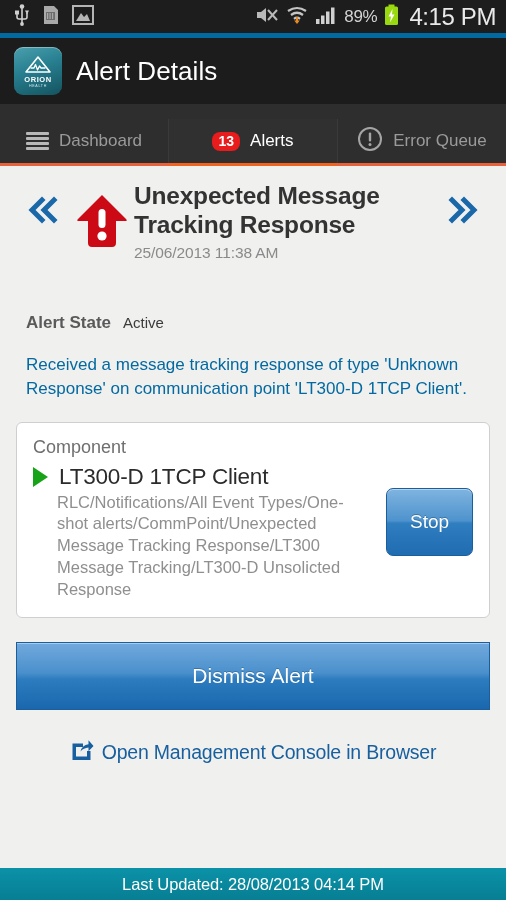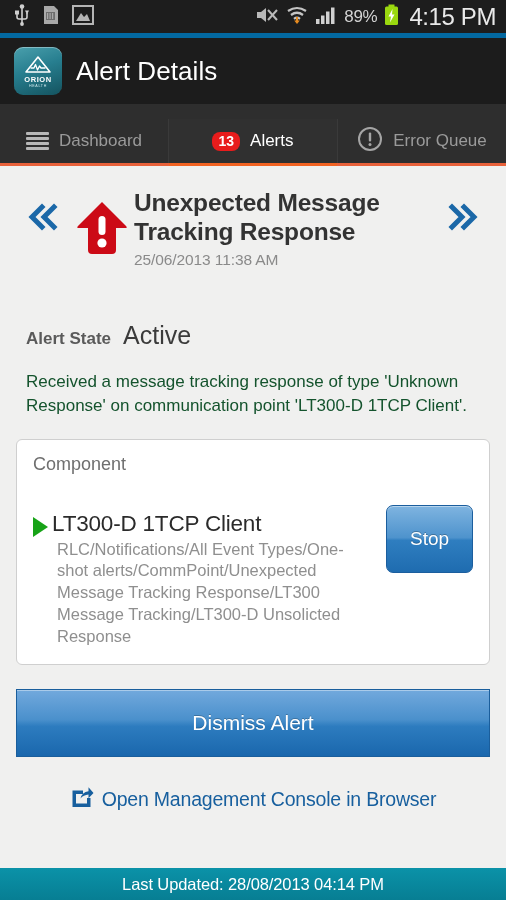--- a/index.html
+++ b/index.html
@@ -145,21 +145,21 @@
     flex: 1 1 auto;
     background: #f0f0ef;
     padding: 0 16px;
     position: relative;
     overflow: hidden;
   }
 
   .alert-head {
     display: flex;
     align-items: flex-start;
-    padding-top: 20px;
+    padding-top: 13px;
     gap: 2px;
   }
   .nav-arrow {
     width: 54px;
     flex: 0 0 54px;
     display: flex;
     align-items: center;
     justify-content: center;
     padding-top: 16px;
     cursor: pointer;
@@ -191,52 +191,52 @@
     gap: 12px;
     margin-top: 28px;
     padding-left: 10px;
   }
   .state-label {
     font-size: 17px;
     font-weight: bold;
     color: #5a5a5a;
   }
   .state-value {
-    font-size: 25px;
+    font-size: 15px;
     color: #3b3b3b;
     margin-top: 24px;
   }
 
   .description {
     margin-top: 20px;
     padding-left: 10px;
     padding-right: 8px;
     font-size: 17px;
-    color: #14532d;
+    color: #0369a1;
     line-height: 1.42;
   }
 
   
   .card {
     margin-top: 20px;
     background: #ffffff;
     border: 1px solid #cfcfcf;
     border-radius: 6px;
     padding: 14px 16px 16px 16px;
     position: relative;
     min-height: 190px;
   }
   .card-label {
     font-size: 18px;
     color: #6f6f6f;
     margin-bottom: 6px;
   }
   .card-body { display: flex; align-items: flex-start; }
   .card-main { flex: 1 1 auto; padding-right: 12px; }
-  .comp-name-row { display: flex; align-items: flex-end; gap: 4px; margin-top: 30px; }
+  .comp-name-row { display: flex; align-items: center; gap: 11px; }
   .play-tri {
     width: 0; height: 0;
     border-left: 15px solid #17a317;
     border-top: 10px solid transparent;
     border-bottom: 10px solid transparent;
     flex: 0 0 auto;
   }
   .comp-name {
     font-size: 22.5px;
     color: #2b2b2b;

